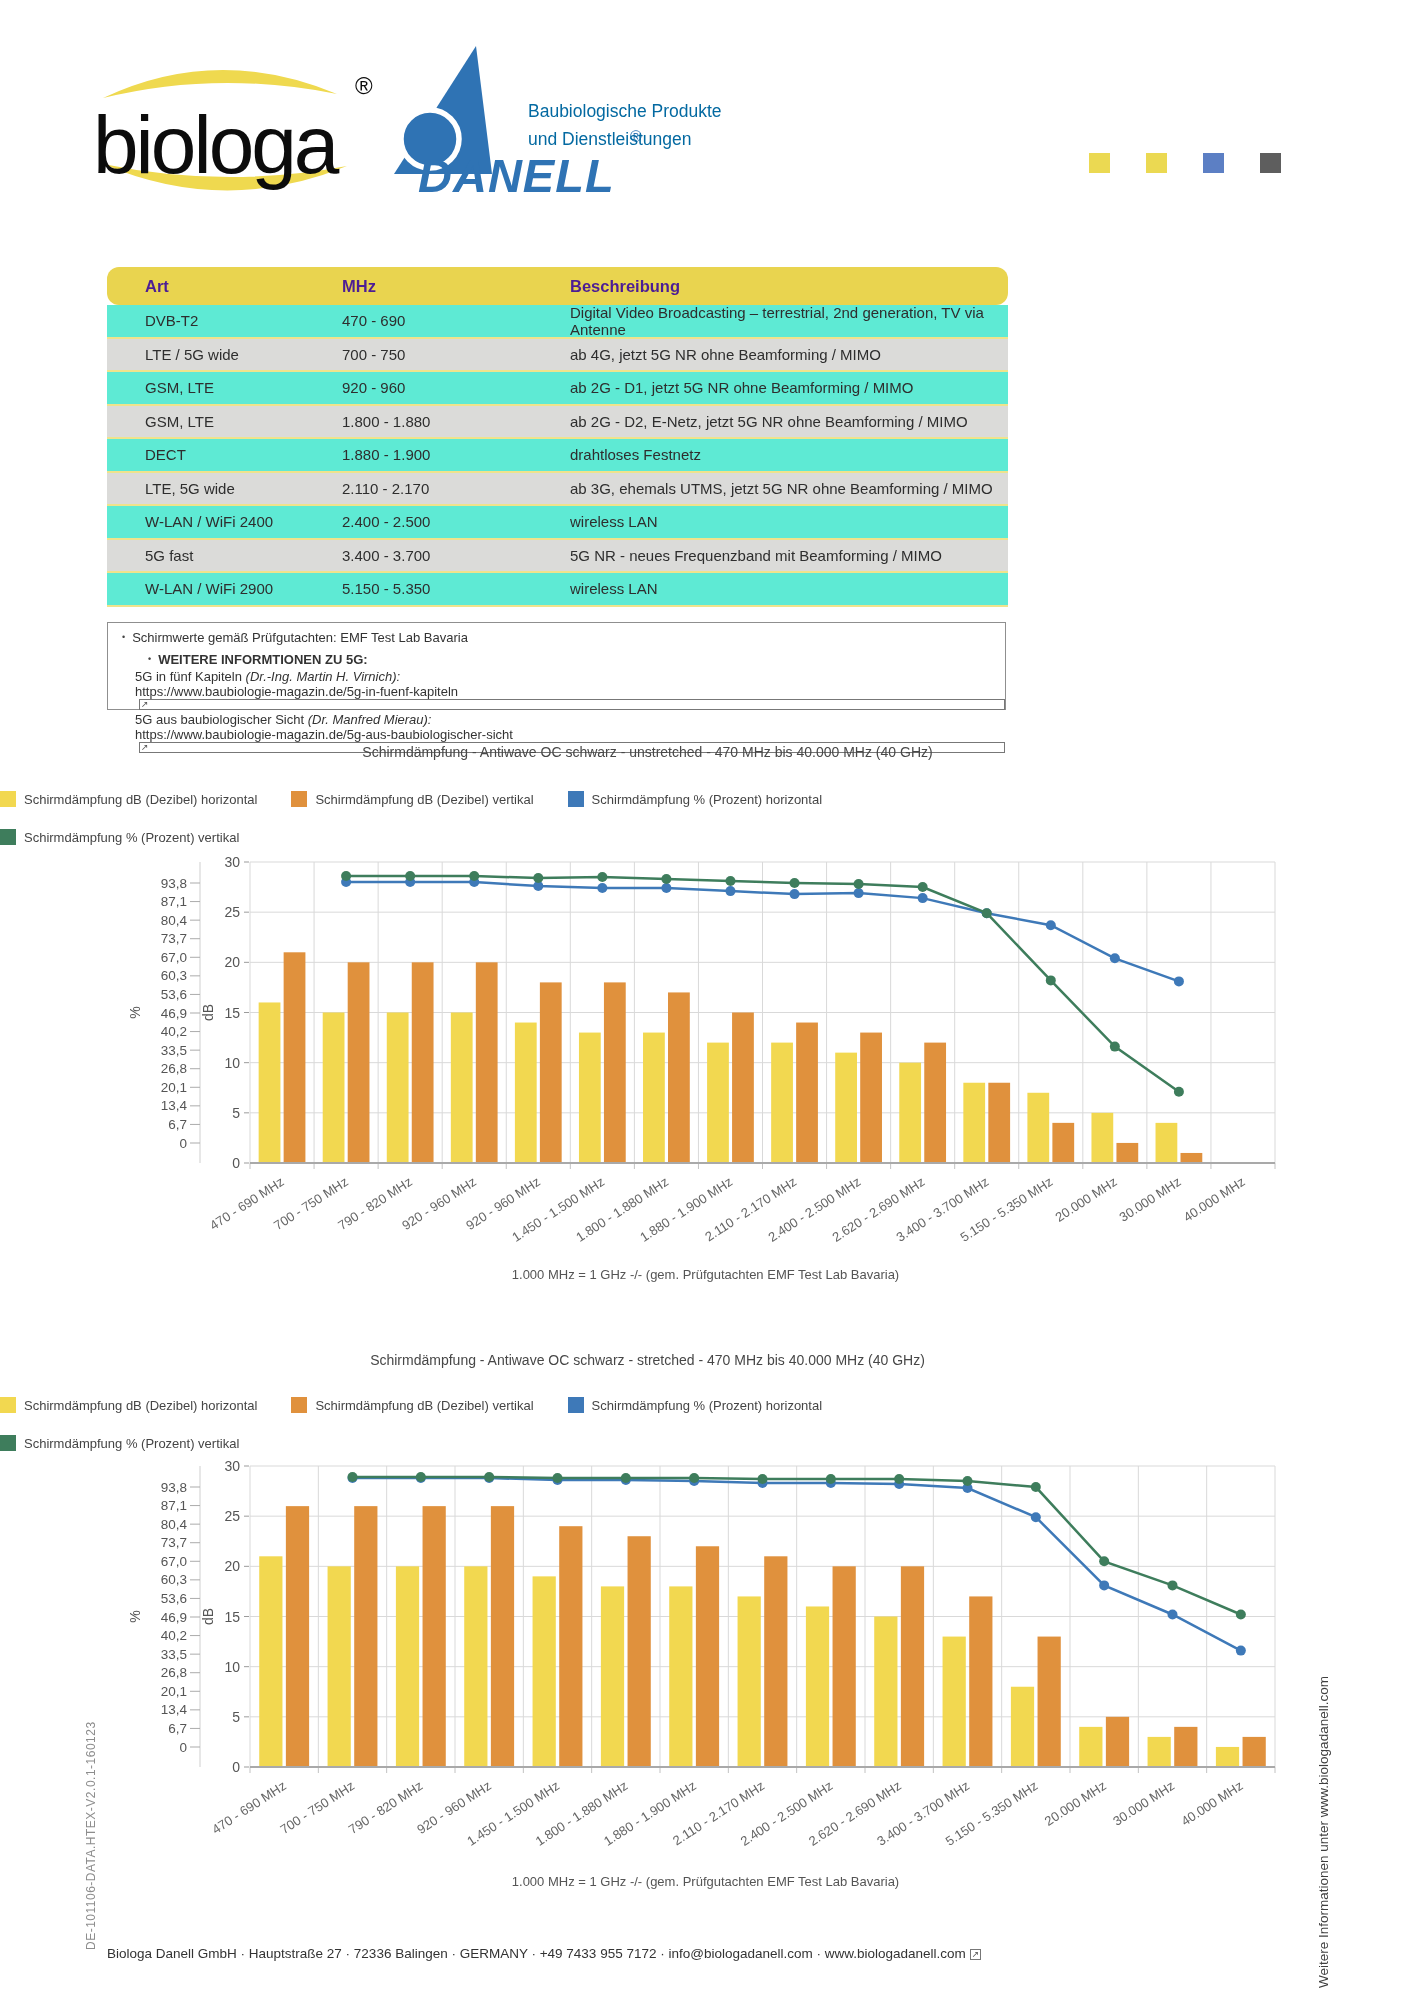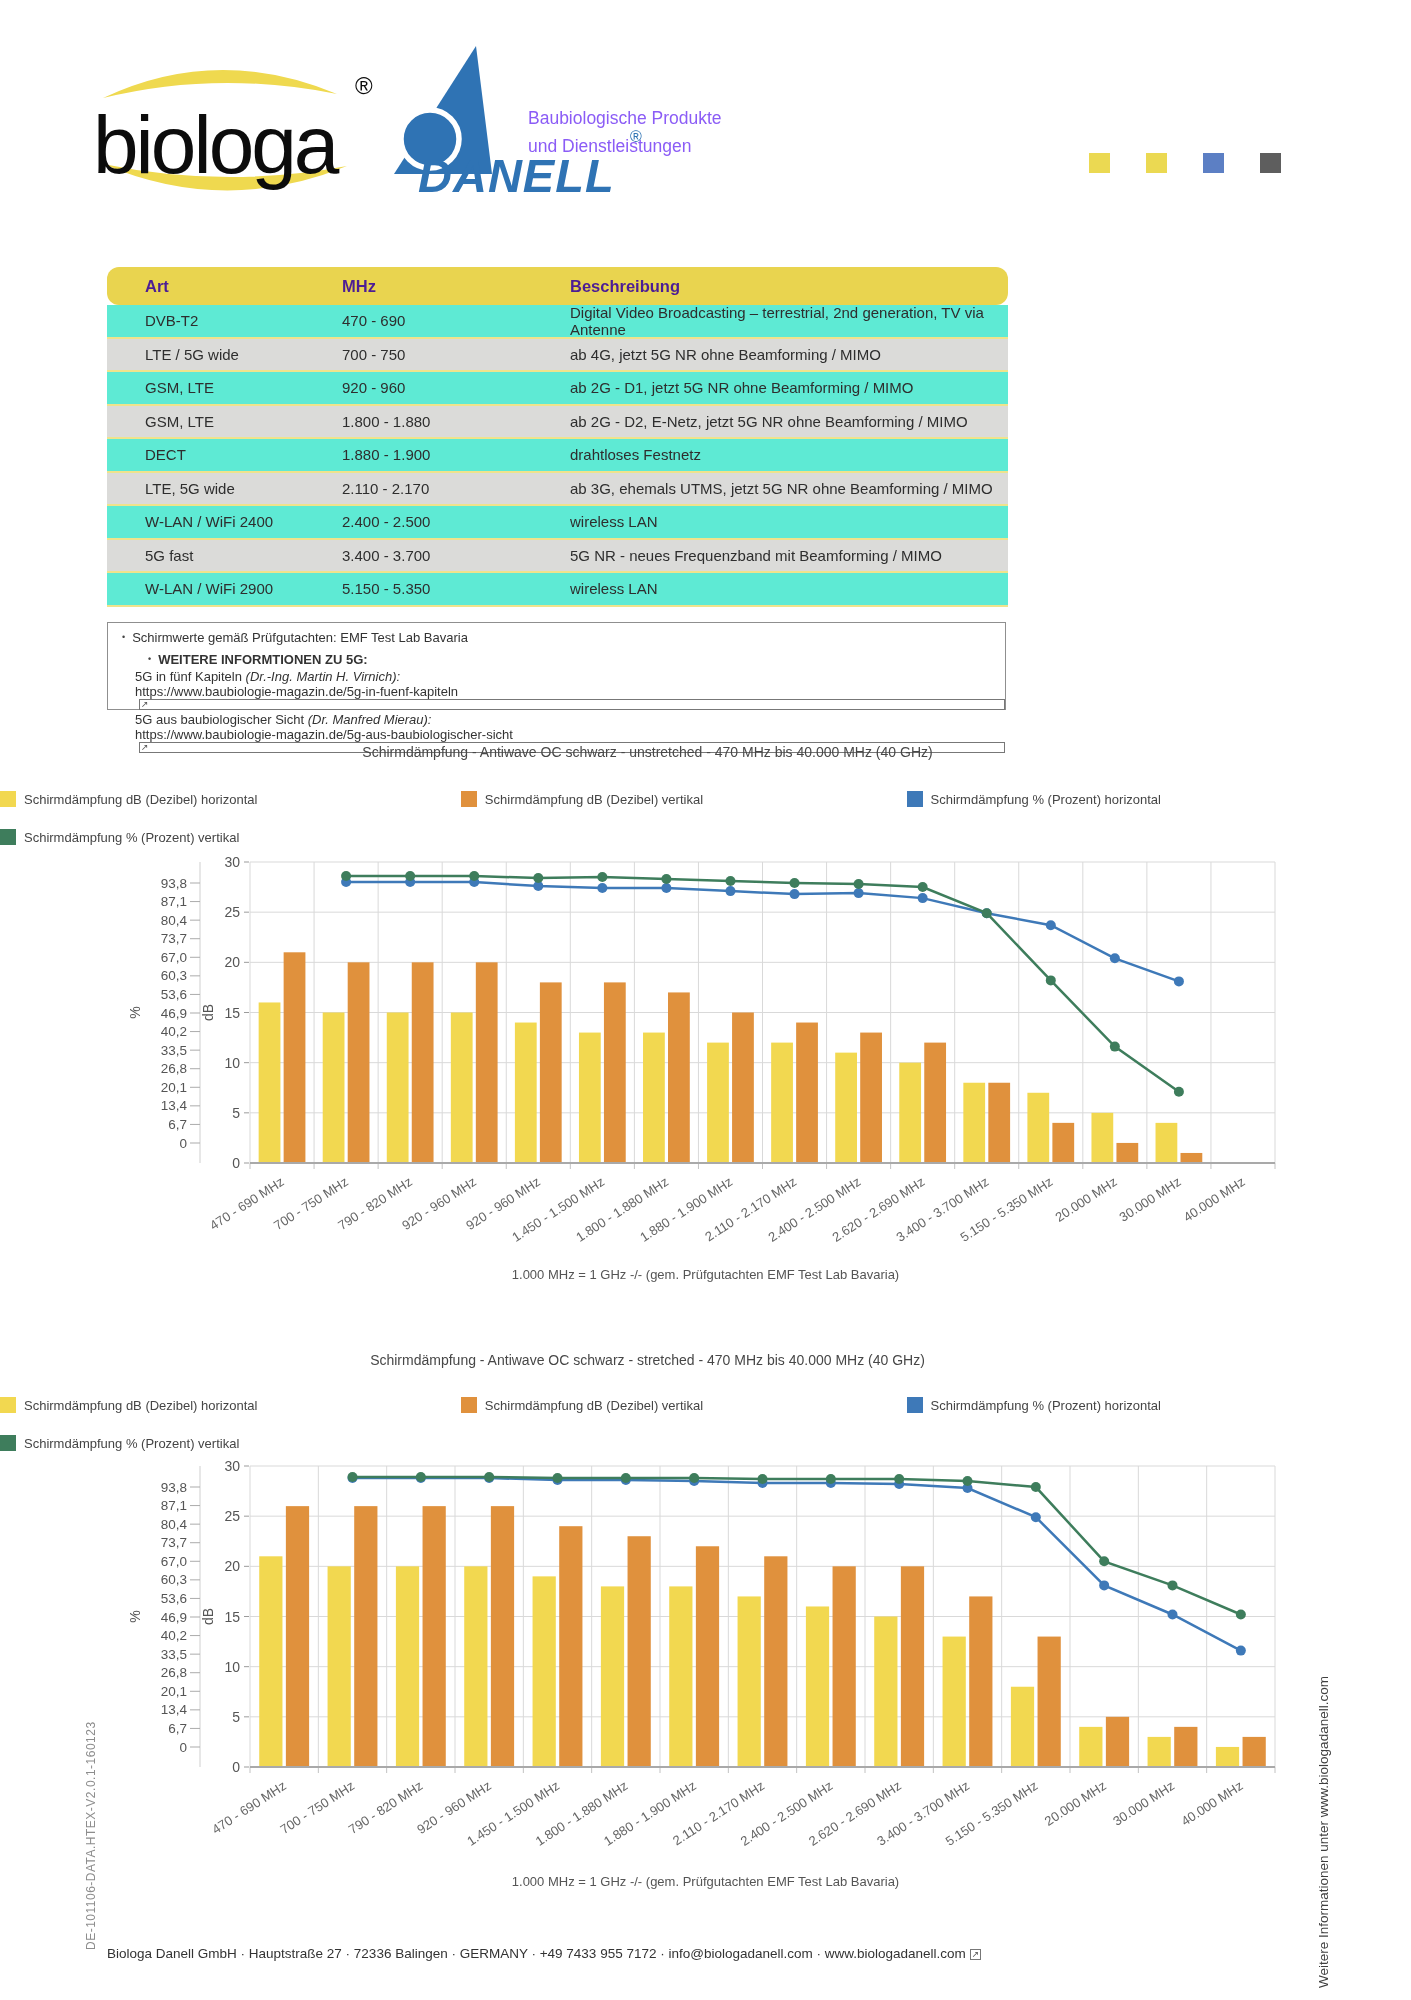--- a/index.html
+++ b/index.html
@@ -1,21 +1,21 @@
 <!DOCTYPE html>
 <html><head>
 <meta charset="utf-8">
 <style>
   html,body{margin:0;padding:0;background:#ffffff;}
   .page{position:relative;width:1411px;height:2000px;background:#ffffff;overflow:hidden;
         font-family:"Liberation Sans","DejaVu Sans",sans-serif;color:#222;}
   .abs{position:absolute;}
 
   
-  #tagline{left:528px;top:97px;font-size:17.5px;line-height:28px;color:#8b5cf6;margin-top:7px;}
+  #tagline{left:528px;top:97px;font-size:17.5px;line-height:28px;color:#0369a1;}
   #squares{left:1089px;top:153px;display:flex;}
   .sq{width:21px;height:20px;margin-right:36px;}
 
   
   #freq-table{left:107px;top:267px;width:901px;font-size:15px;}
   .t-head{display:flex;height:38px;background:#E9D44F;font-weight:bold;font-size:16.5px;color:#4c1d95;align-items:center;border-radius:12px;}
   .t-row{display:flex;height:31.5px;align-items:center;color:#2e2e2e;border-bottom:2px solid #EFE38C;}
   .t-row.odd{background:#5eead4;}
   .t-row.even{background:#DBDBD9;}
   .c1{width:235px;padding-left:38px;box-sizing:border-box;}
@@ -28,21 +28,21 @@
   .note-bullet{font-size:9px;vertical-align:2px;margin-right:7px;color:#444;}
   .note-link-row{display:flex;margin:2px 0 0 27px;flex-direction:column;}
   .note-link-label{width:392px;}
   .note-url{color:#333;}
   .ital{font-style:italic;}
   .ext-icon{display:inline-block;font-size:9px;line-height:9px;border:1px solid #777;color:#555;
             padding:0 1px;margin-left:4px;vertical-align:1px;}
 
   
   .chart-title{left:0;width:1295px;text-align:center;font-size:14px;color:#474747;}
-  .legend-row{left:0;width:1161px;display:flex;justify-content:space-between;gap:34px;}
+  .legend-row{left:0;width:1161px;display:flex;justify-content:flex-start;gap:34px;}
   .legend-item{display:flex;align-items:center;gap:8px;}
   .legend-swatch{width:16px;height:16px;}
   .legend-label{font-size:13px;color:#454545;}
   .chart-caption{left:0;width:1411px;text-align:center;font-size:13px;color:#555;}
   svg text{font-family:"Liberation Sans","DejaVu Sans",sans-serif;}
 
   
   #footer{left:107px;top:1946px;font-size:13.5px;color:#333;}
   .vert{writing-mode:vertical-rl;transform:rotate(180deg);}
   #side-left{left:84px;top:1570px;height:380px;font-size:12px;color:#8d8d8d;letter-spacing:.5px;}

